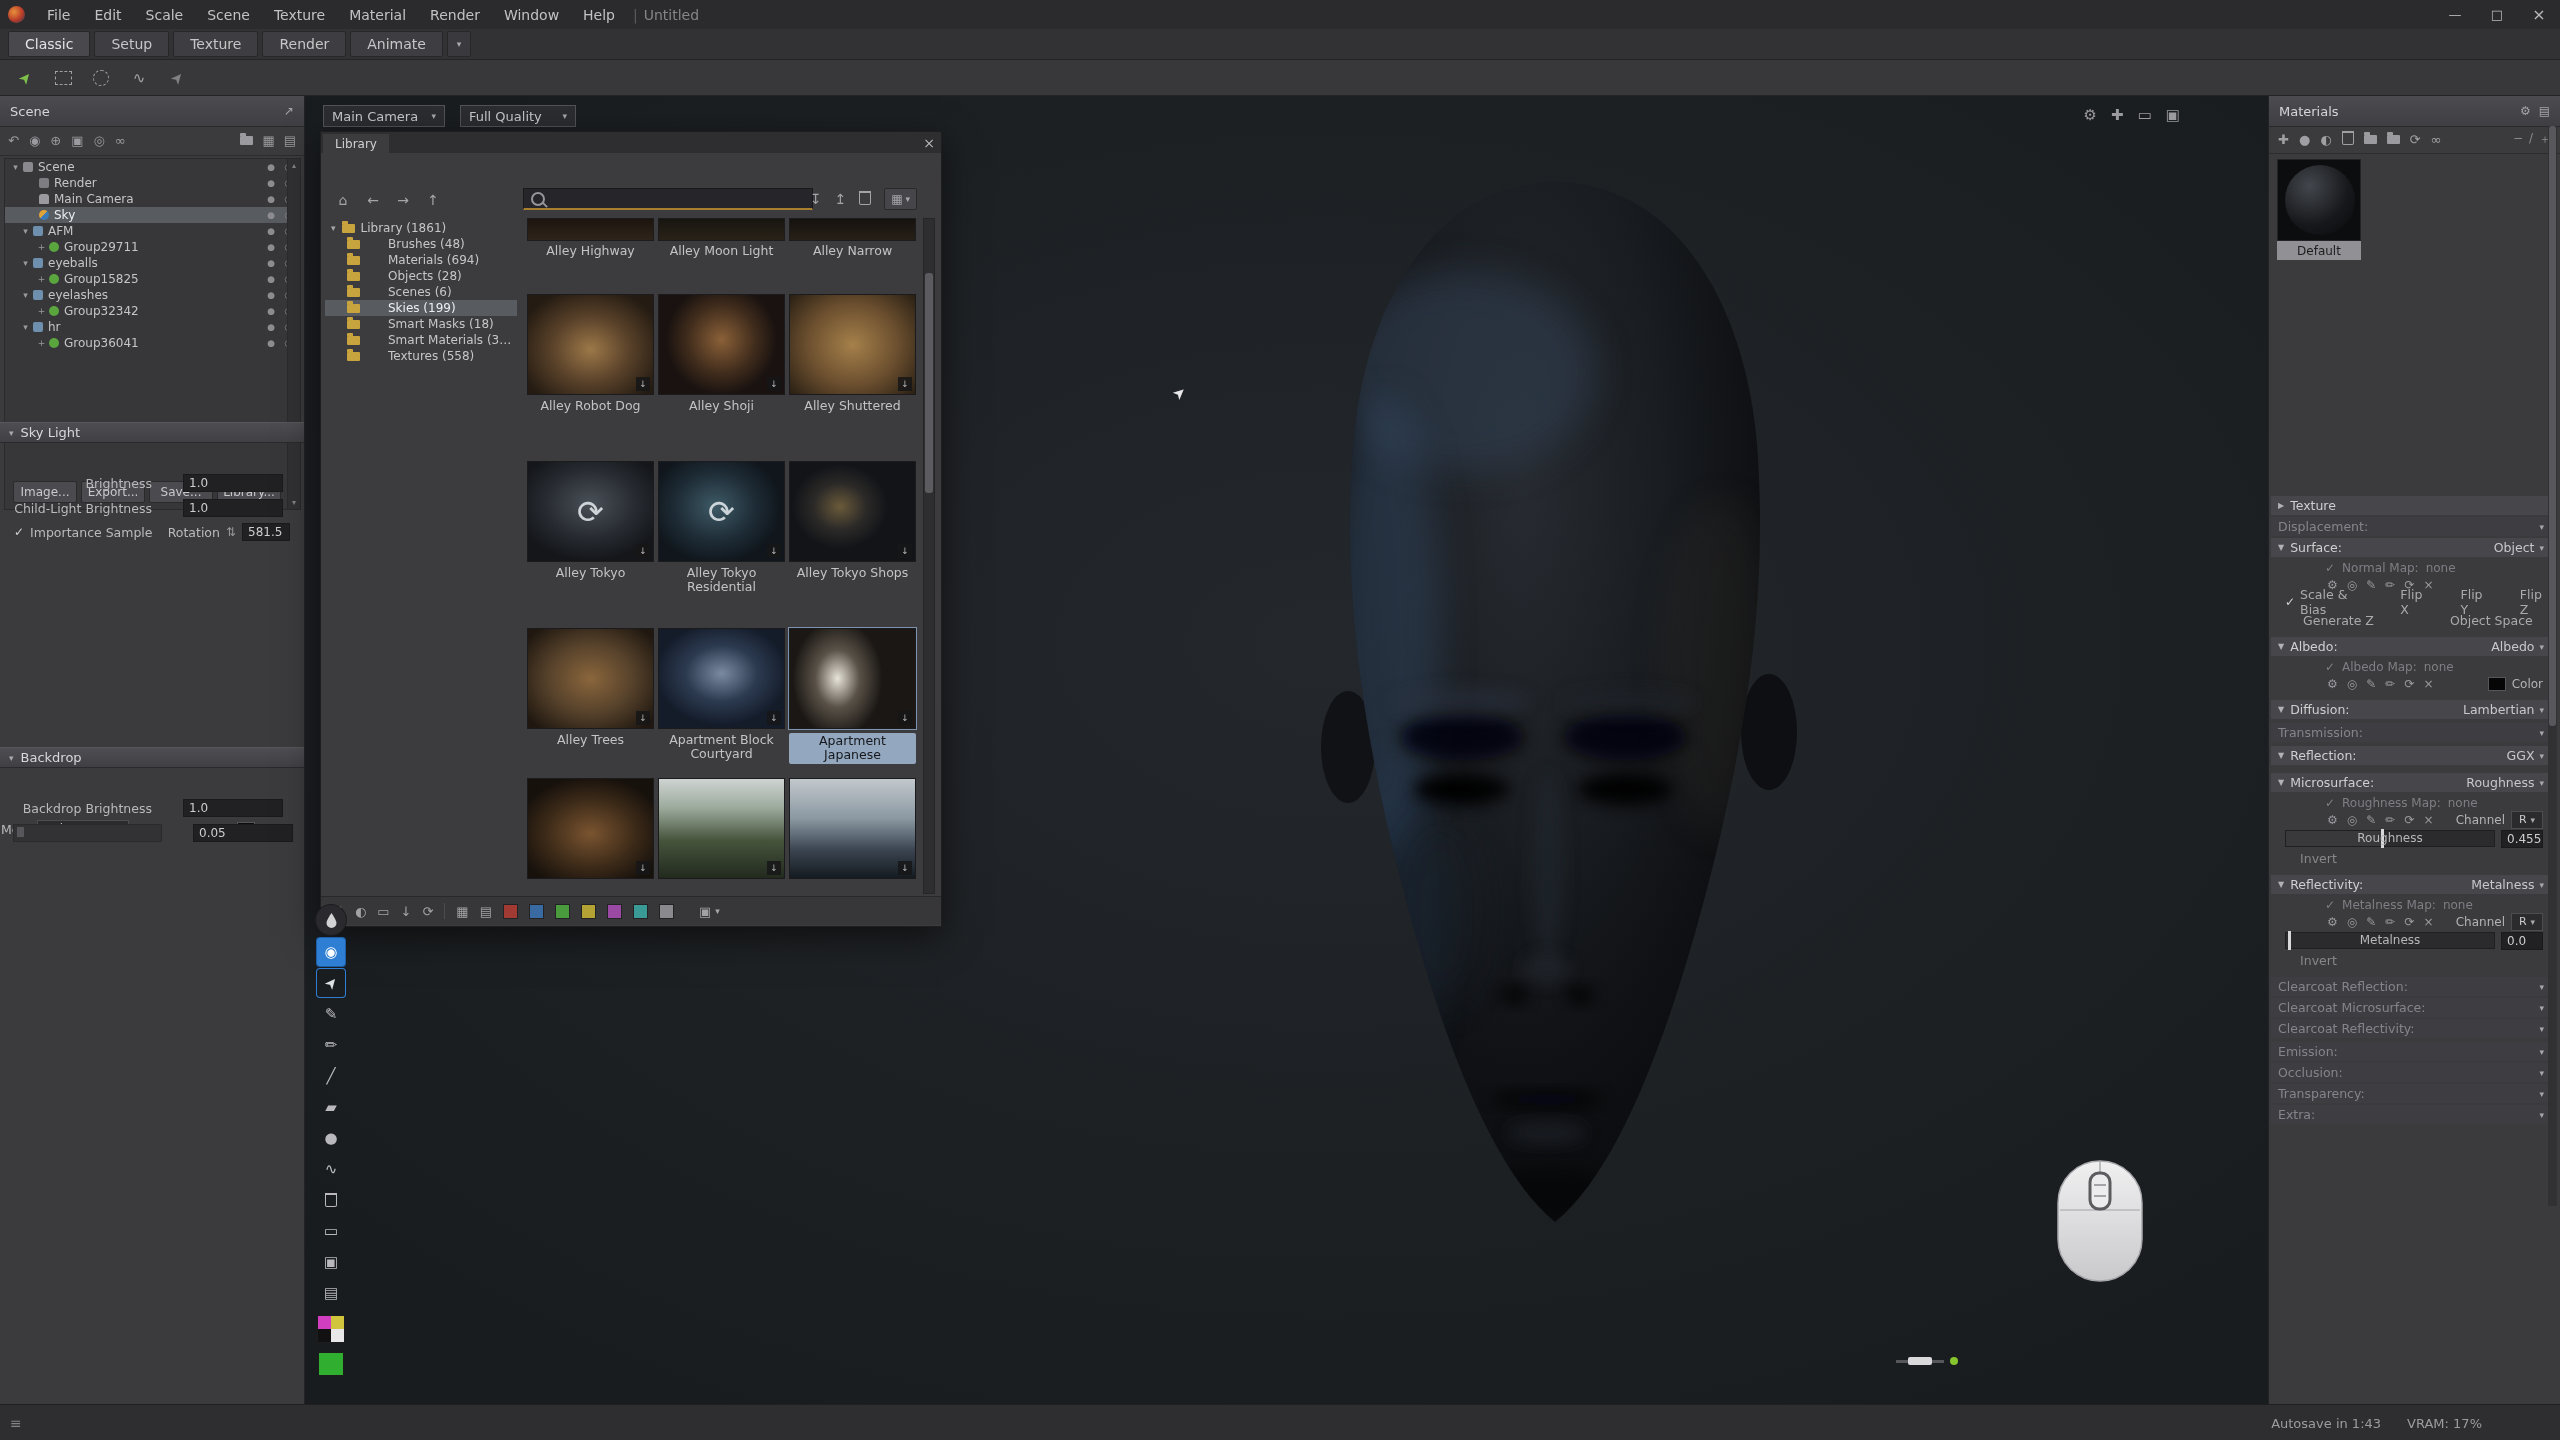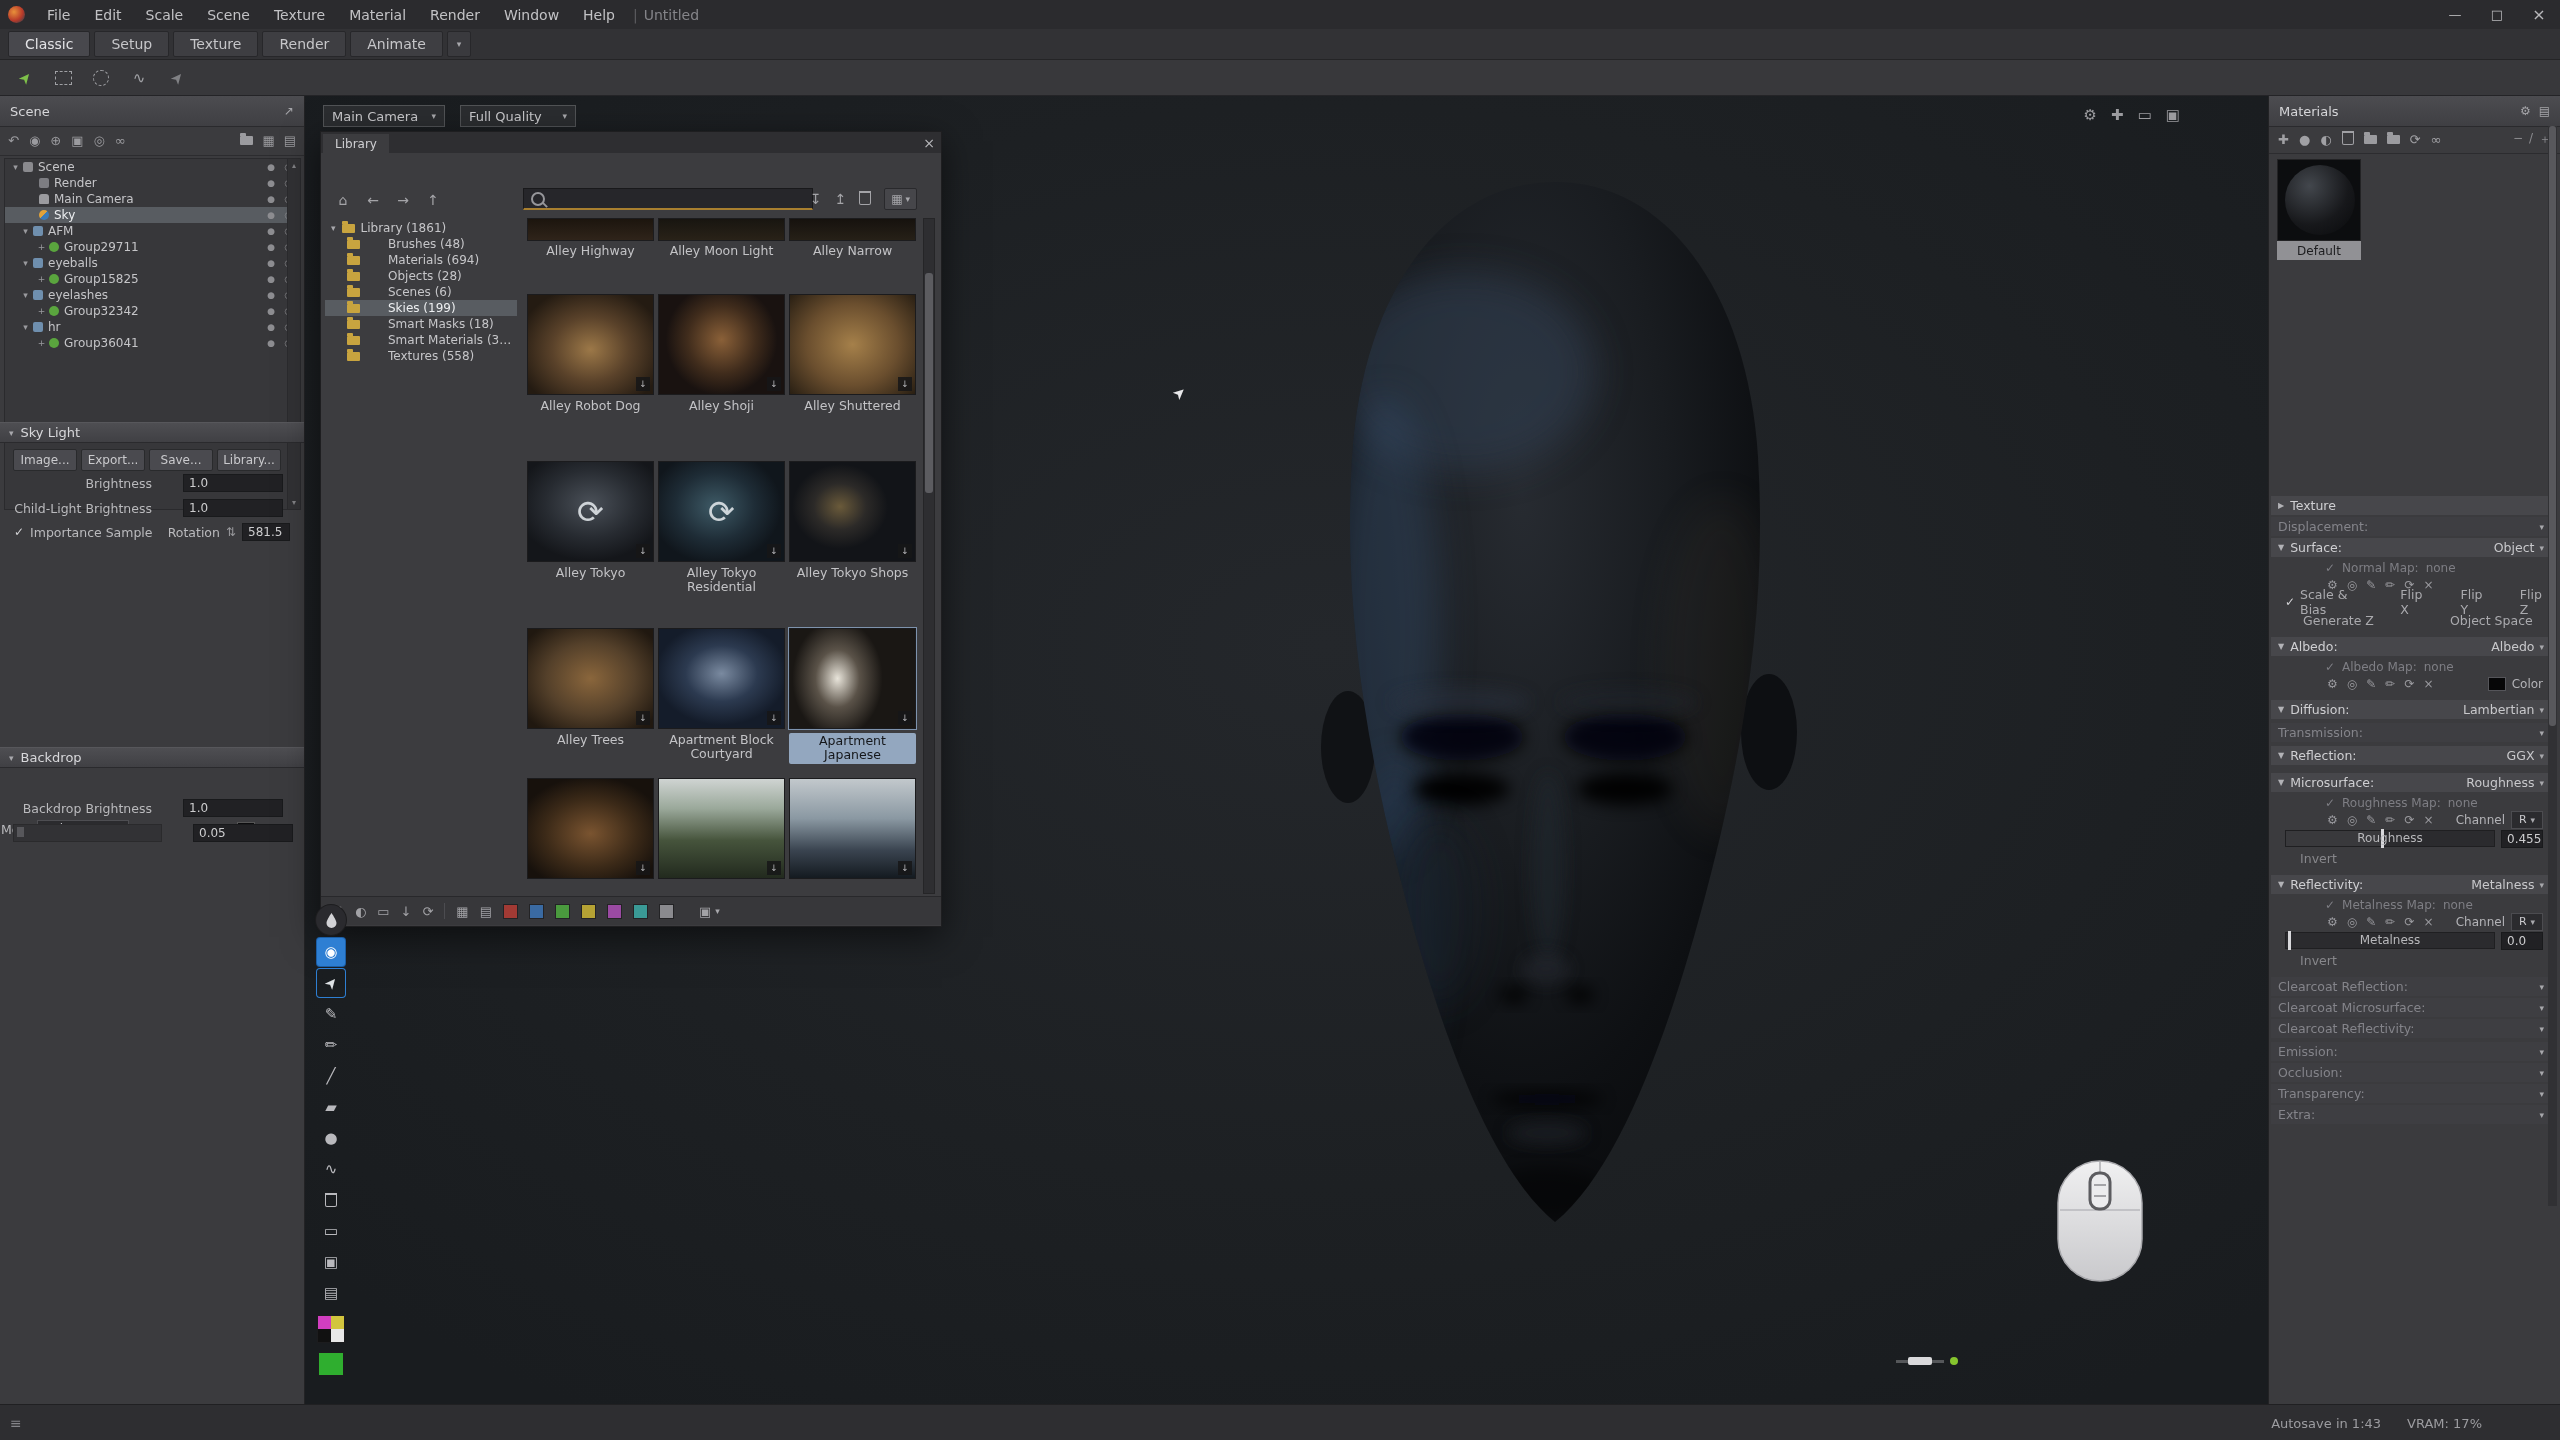--- a/index.html
+++ b/index.html
@@ -124,21 +124,21 @@
   .trow .locks{position:absolute;right:8px;display:flex;gap:9px;color:#8d8d91;font-size:9px;}
   #tree-scroll{position:absolute;right:0;top:0;bottom:0;width:13px;background:#313134;border-left:1px solid #2a2a2d;
                display:flex;flex-direction:column;justify-content:space-between;align-items:center;color:#808084;font-size:8px;padding:2px 0;box-sizing:border-box;}
 
   
   #skylight-hdr{position:absolute;left:0;top:326px;width:100%;}
   .sub-hdr{height:21px;background:linear-gradient(#4e4e52,#404044);border-top:1px solid #57575b;border-bottom:1px solid #2a2a2d;
            display:flex;align-items:center;gap:7px;padding:0 9px;font-size:13px;color:#d8d8db;box-sizing:border-box;}
   #sky-buttons{position:absolute;left:13px;top:353px;display:flex;gap:4px;}
   .sbtn{width:62px;height:20px;background:#4a4a4f;border:1px solid #292a2c;border-radius:2px;
-        display:flex;align-items:center;justify-content:center;font-size:12px;color:#c9c9cc;}
+        display:flex;align-items:center;justify-content:center;font-size:12px;color:#c9c9cc;margin-top:32px;}
   .srow{position:absolute;left:0;width:100%;height:20px;display:flex;align-items:center;gap:23px;}
   .slab{width:152px;text-align:right;margin-right:8px;font-size:12.5px;color:#bababd;flex:0 0 auto;}
   .sval{width:100px;}
   #hdri{position:absolute;left:13px;top:449px;width:277px;height:194px;border:1px solid #222;box-sizing:border-box;
         background:
           radial-gradient(95px 120px at 30% 48%, rgba(255,244,214,0.95), rgba(255,240,205,0) 62%),
           radial-gradient(70px 95px at 80% 44%, rgba(255,236,198,0.75), rgba(255,236,198,0) 60%),
           linear-gradient(#473728 0%, #32251a 55%, #171108 100%);}
   #hdri .win1{position:absolute;left:21%;top:26%;width:17%;height:42%;background:rgba(255,250,235,.9);filter:blur(2px);}
   #hdri .win2{position:absolute;left:74%;top:30%;width:11%;height:33%;background:rgba(255,244,220,.8);filter:blur(2px);}

